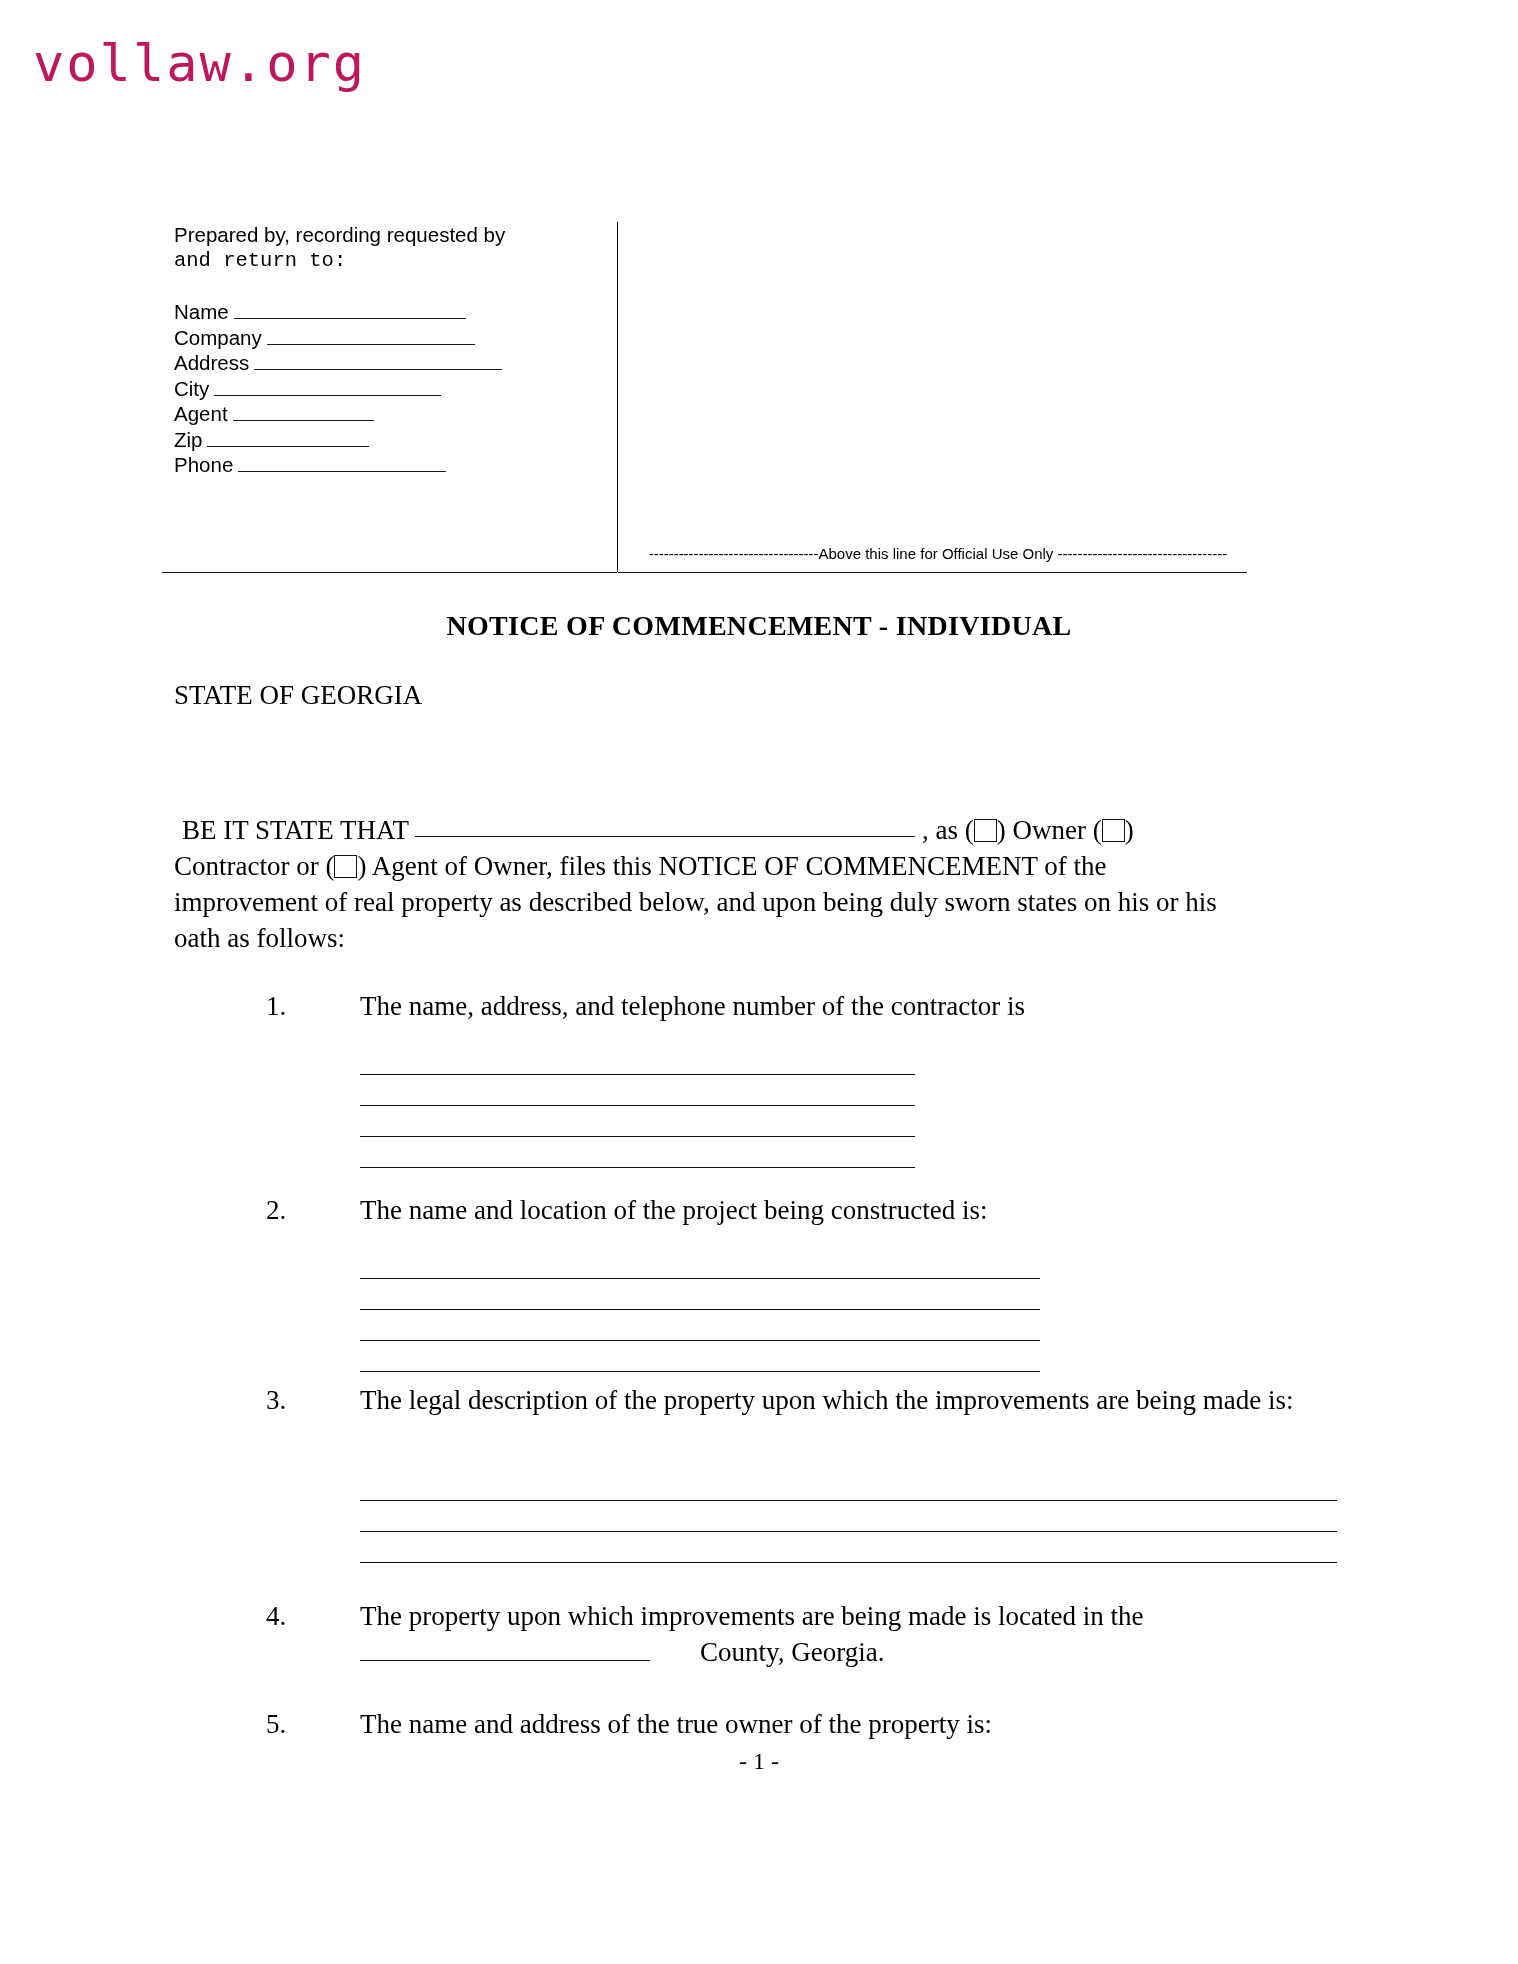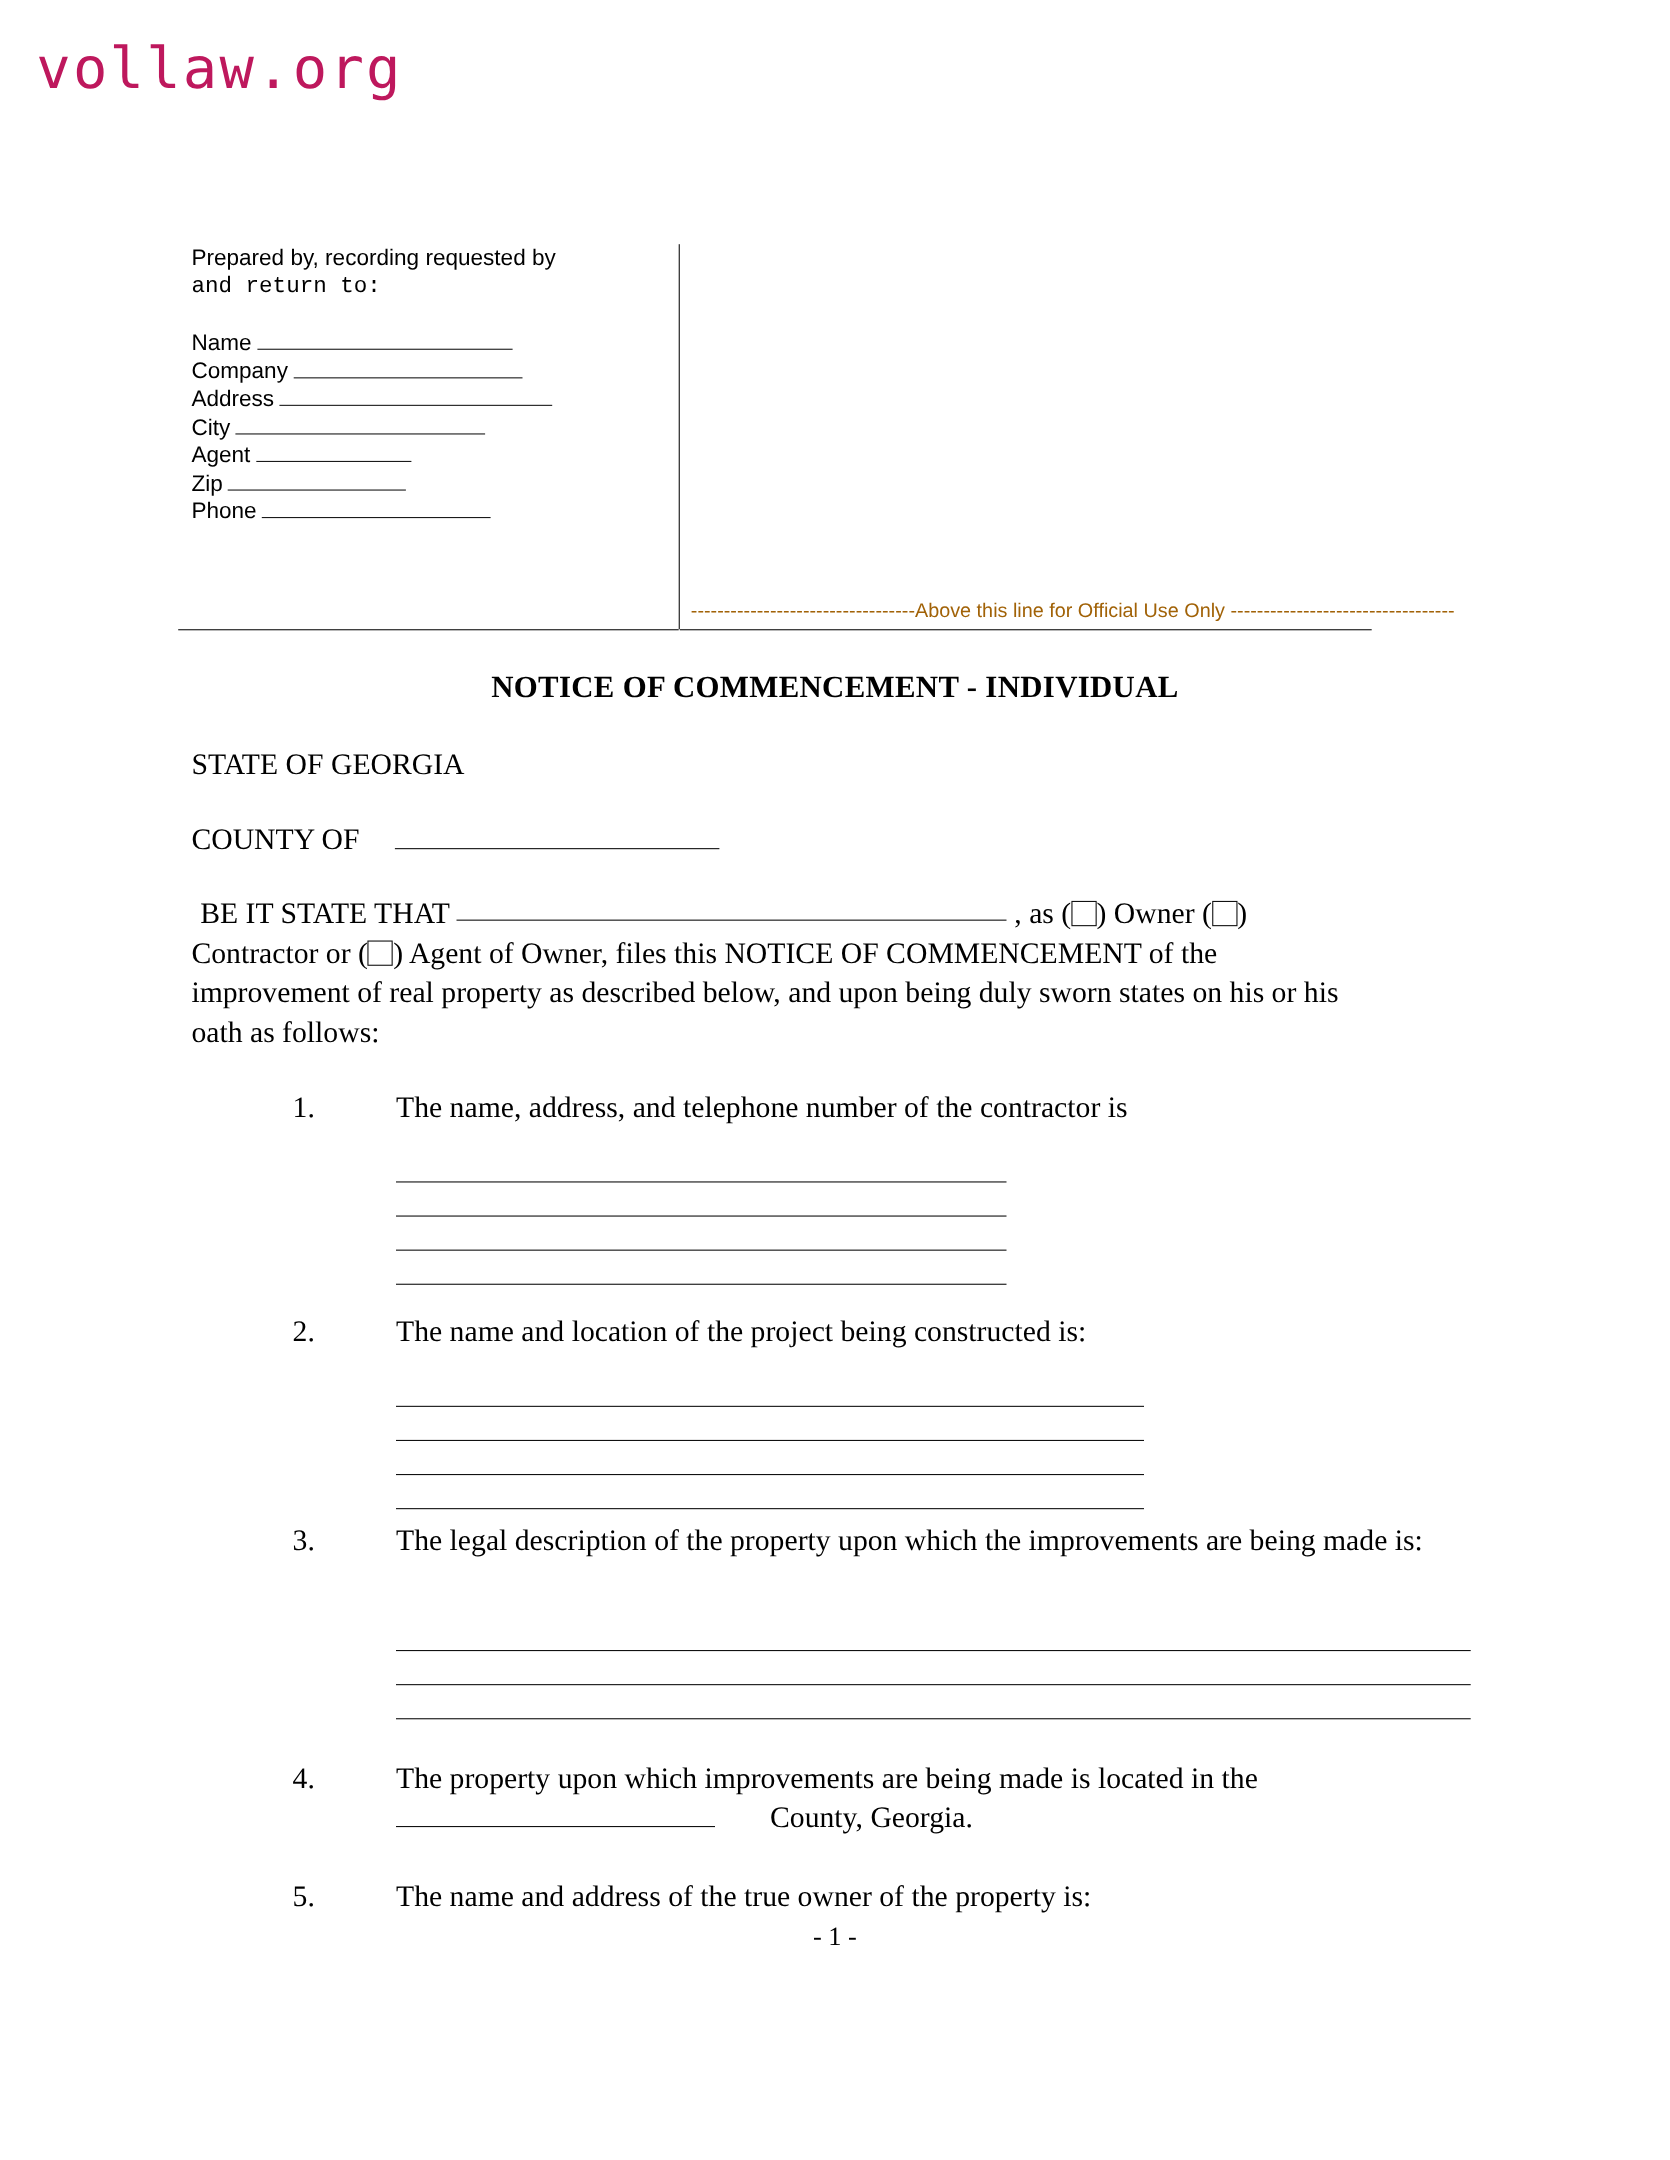--- a/index.html
+++ b/index.html
@@ -98,23 +98,23 @@
     width: 629px;
     border-top: 1.8px solid #111;
   }
   #official-use {
     position: absolute;
     left: 466px;
     top: 323px;
     width: 620px;
     text-align: center;
     font-family: "Liberation Sans", sans-serif;
-    font-size: 18px;
-    white-space: nowrap;
-    color: #a16207;
+    font-size: 15px;
+    white-space: nowrap;
+    color: #000000;
   }
 
   
   #doc-title {
     position: absolute;
     left: 0;
     right: 0;
     top: 610px;
     text-align: center;
     font-size: 28px;
@@ -283,24 +283,20 @@
     <div id="header-divider"></div>
     <div id="header-bottom-left"></div>
     <div id="header-bottom-right"></div>
     <div id="official-use">----------------------------------Above this line for Official Use Only ----------------------------------</div>
   </div>
 
   <div id="doc-title">NOTICE OF COMMENCEMENT - INDIVIDUAL</div>
 
   <div id="state-line">STATE OF GEORGIA</div>
 
-  <div id="county-line">
-    <span>COUNTY OF</span>
-    <span id="county-rule"></span>
-  </div>
 
   <div id="be-it-known">
     <span class="lead">BE IT STATE THAT</span>
     <span class="inline-rule"></span>
     <span>, as (</span><span class="cbox"></span><span>) Owner  (</span><span class="cbox"></span><span>)</span><br>
     <span>Contractor or (</span><span class="cbox"></span><span>) Agent of Owner, files this NOTICE OF COMMENCEMENT of the</span><br>
     <span>improvement of real property as described below, and upon being duly sworn states on his or his</span><br>
     <span>oath as follows:</span>
   </div>
 

